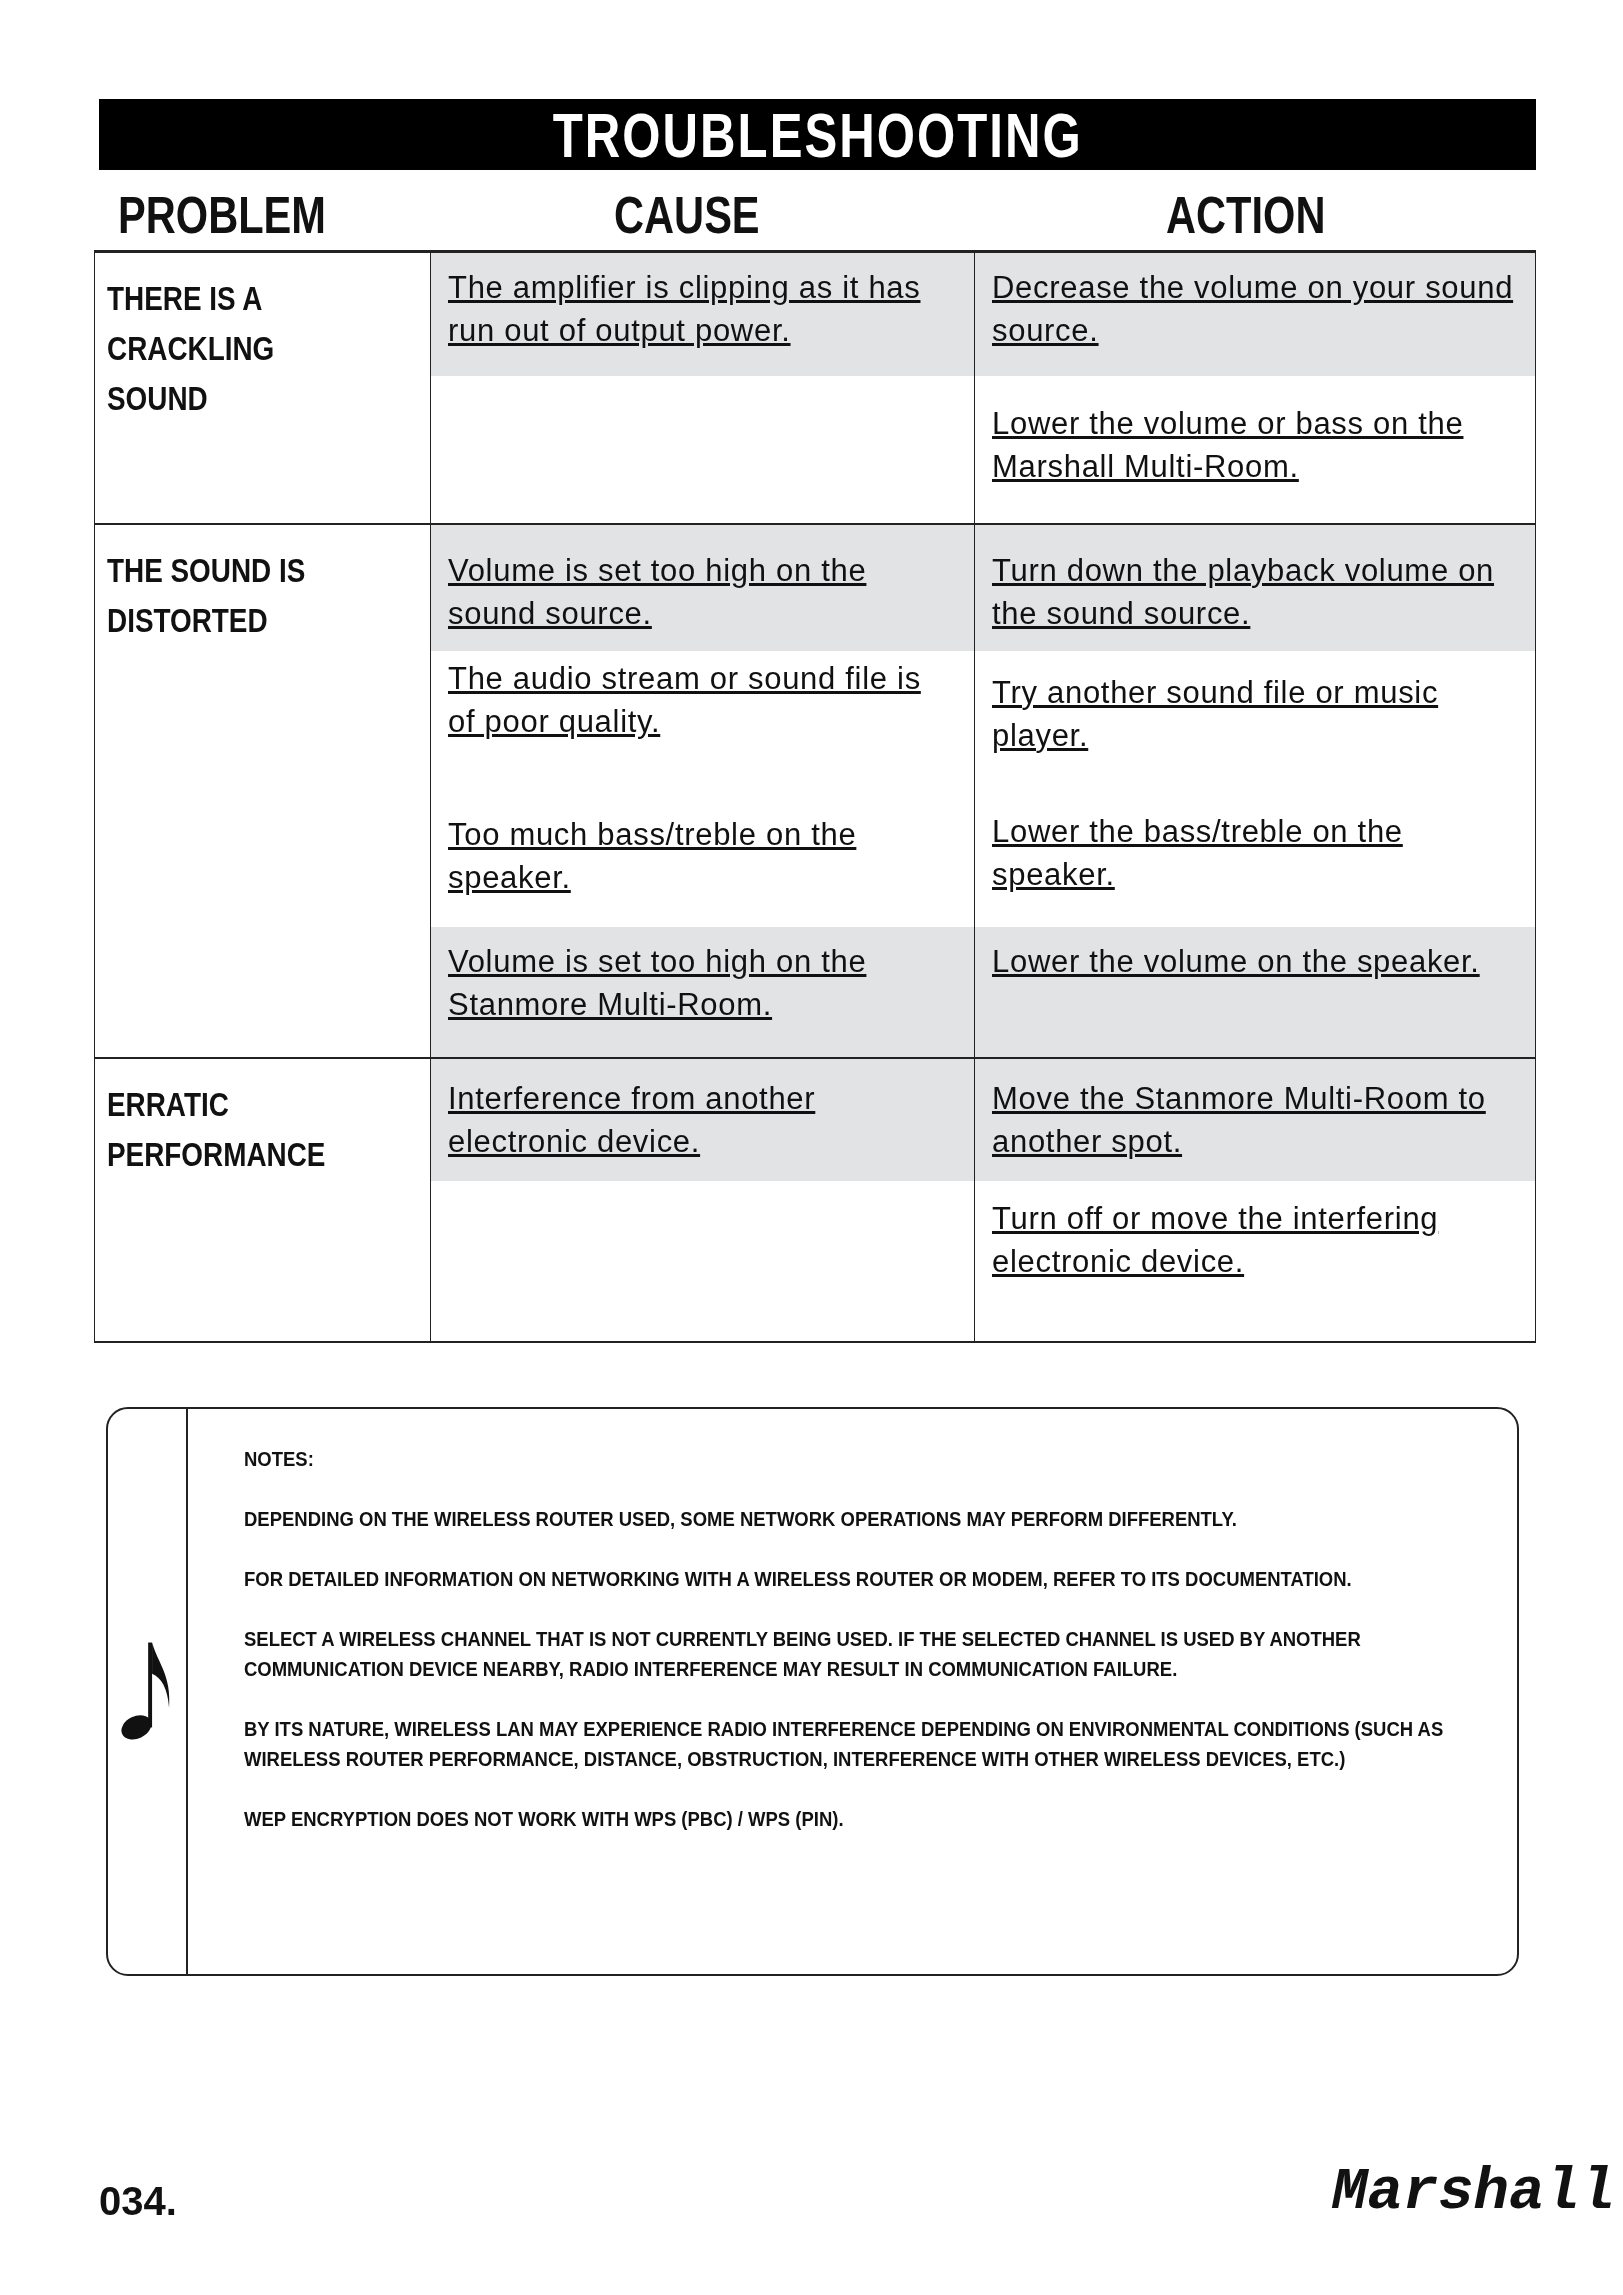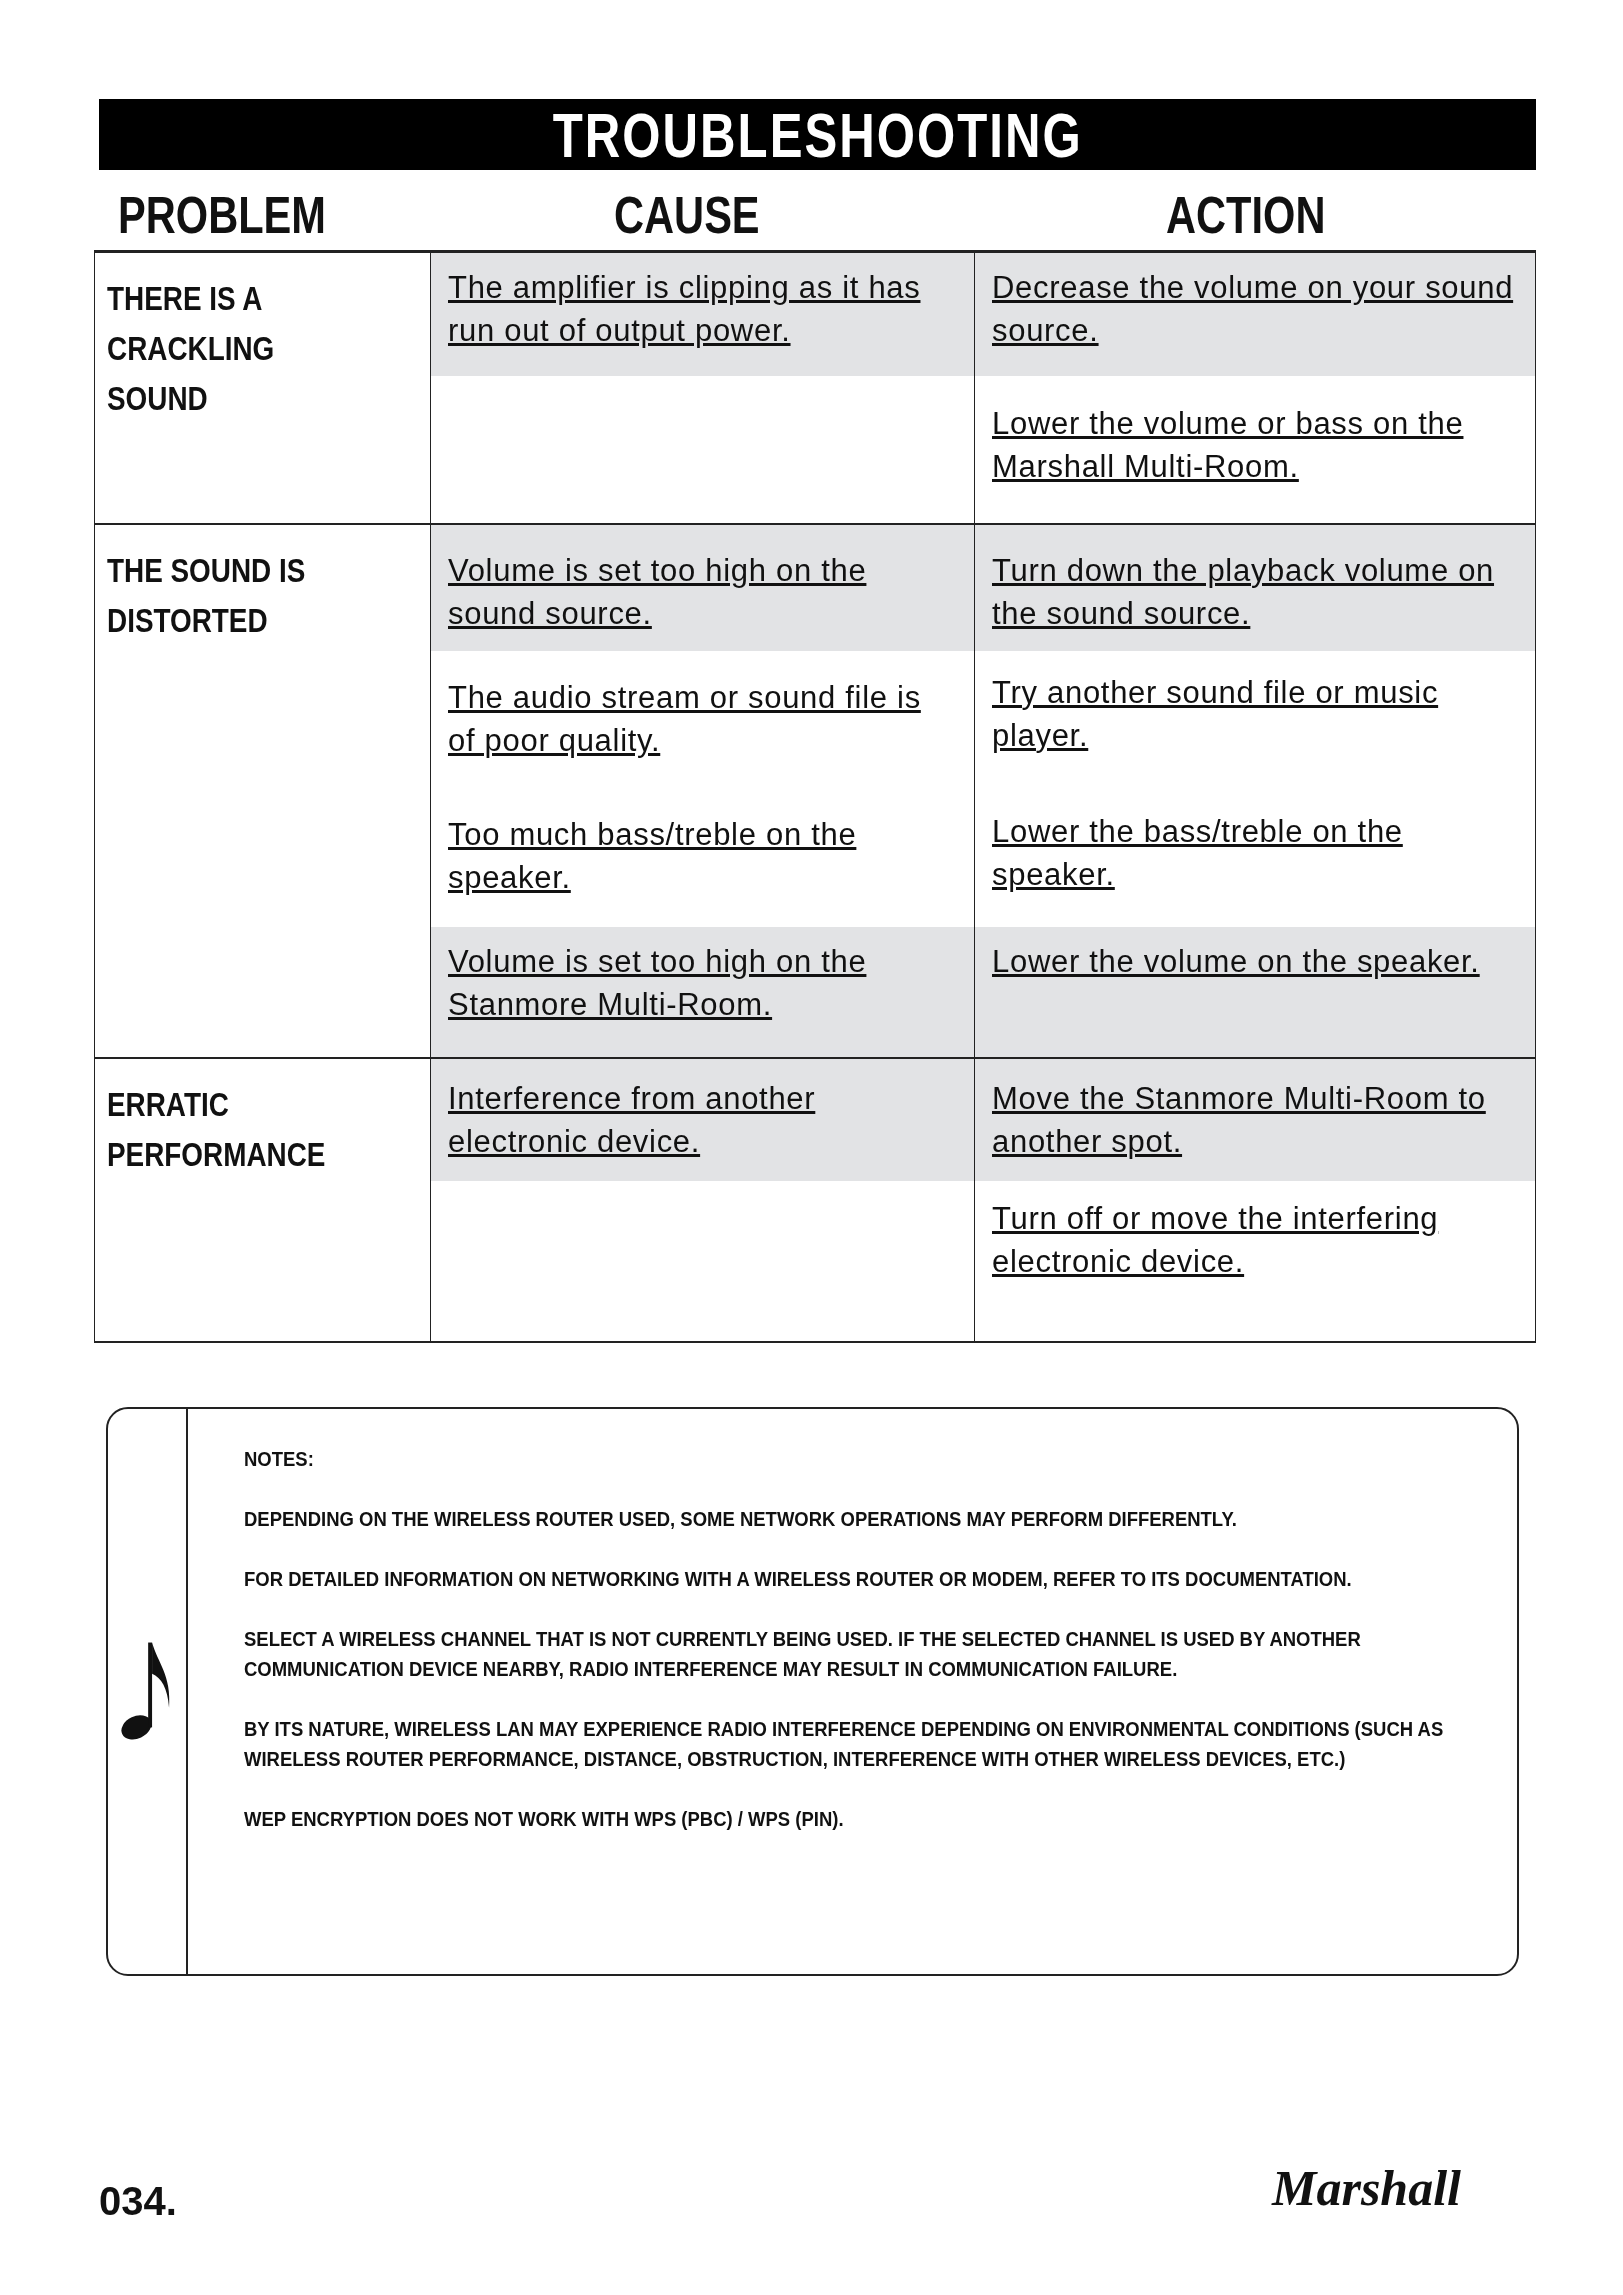--- a/index.html
+++ b/index.html
@@ -15,21 +15,21 @@
   .row { display:flex; }
   .row.shade .cell { background:#e2e3e5; }
   .cell { box-sizing:border-box; padding:13px 17px; font-size:31px; line-height:43px; letter-spacing:0.7px; }
   .cause { width:544px; border-right:1.3px solid #222; }
   .action { flex:1; }
   .notes { position:absolute; left:106px; top:1407px; width:1413px; height:569px; border:2px solid #222; border-radius:22px; box-sizing:border-box; display:flex; }
   .notes .iconcol { width:166px; border-right:2px solid #222; display:flex; align-items:center; justify-content:center; }
   .notes .text { padding:35px 39px 0 56px; font-weight:700; font-size:21px; line-height:30px; }
   .notes .text p { margin:0 0 30px 0; transform:scaleX(0.88); transform-origin:left; width:113%; }
   .pagenum { position:absolute; left:99px; top:2179px; font-weight:700; font-size:40px; }
-  .logo { position:absolute; left:1272px; top:2159px; font-family:Liberation Serif, serif; font-style:italic; font-weight:700; font-size:50px; }
+  .logo { position:absolute; left:1332px; top:2159px; font-family:Liberation Mono, monospace; font-style:italic; font-weight:700; font-size:59px; }
 </style>
 </head>
 <body>
 
 <div class="titlebar">
   <span>TROUBLESHOOTING</span>
 </div>
 
 <div class="colhead" style="left:118px">PROBLEM</div>
 <div class="colhead" style="left:614px">CAUSE</div>
@@ -54,21 +54,21 @@
 
   <div class="group">
     <div class="problem"><span>THE SOUND IS
 DISTORTED</span></div>
     <div class="rows">
       <div class="row shade" style="height:126px">
         <div class="cell cause" style="padding-top:23.6px">Volume is set too high on the sound source.</div>
         <div class="cell action" style="padding-top:23.6px">Turn down the playback volume on the sound source.</div>
       </div>
       <div class="row" style="height:145px">
-        <div class="cell cause" style="padding-top:25px">The audio stream or sound file is of poor quality.</div>
+        <div class="cell cause" style="padding-top:6px">The audio stream or sound file is of poor quality.</div>
         <div class="cell action" style="padding-top:19.6px">Try another sound file or music player.</div>
       </div>
       <div class="row" style="height:131px">
         <div class="cell cause" style="padding-top:17px">Too much bass/treble on the speaker.</div>
         <div class="cell action" style="padding-top:14.4px">Lower the bass/treble on the speaker.</div>
       </div>
       <div class="row shade" style="height:130px">
         <div class="cell cause">Volume is set too high on the Stanmore Multi-Room.</div>
         <div class="cell action">Lower the volume on the speaker.</div>
       </div>

